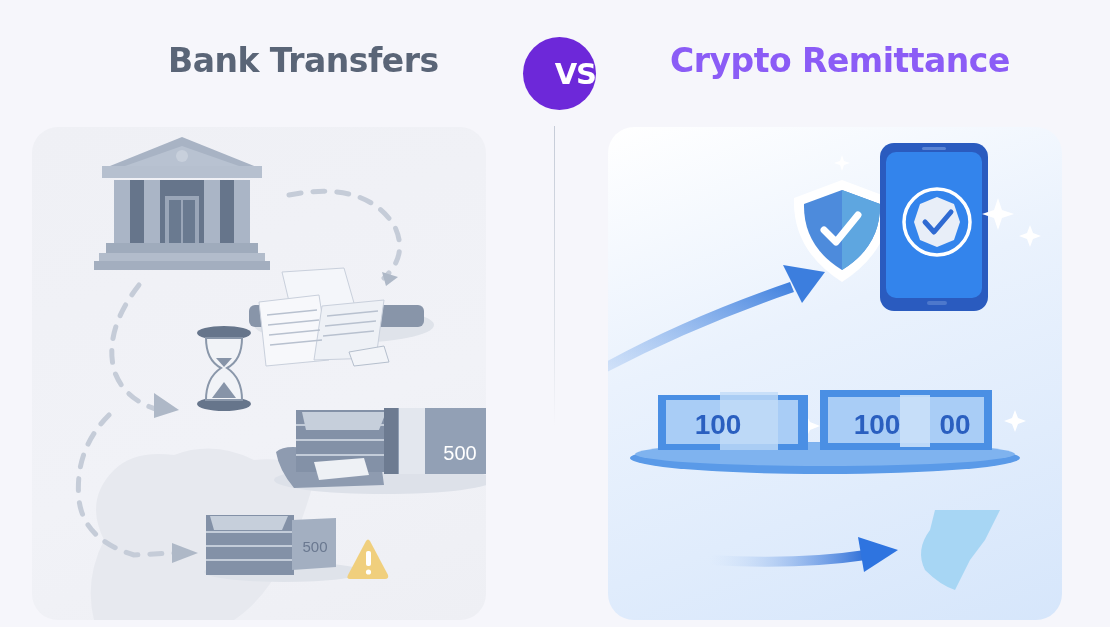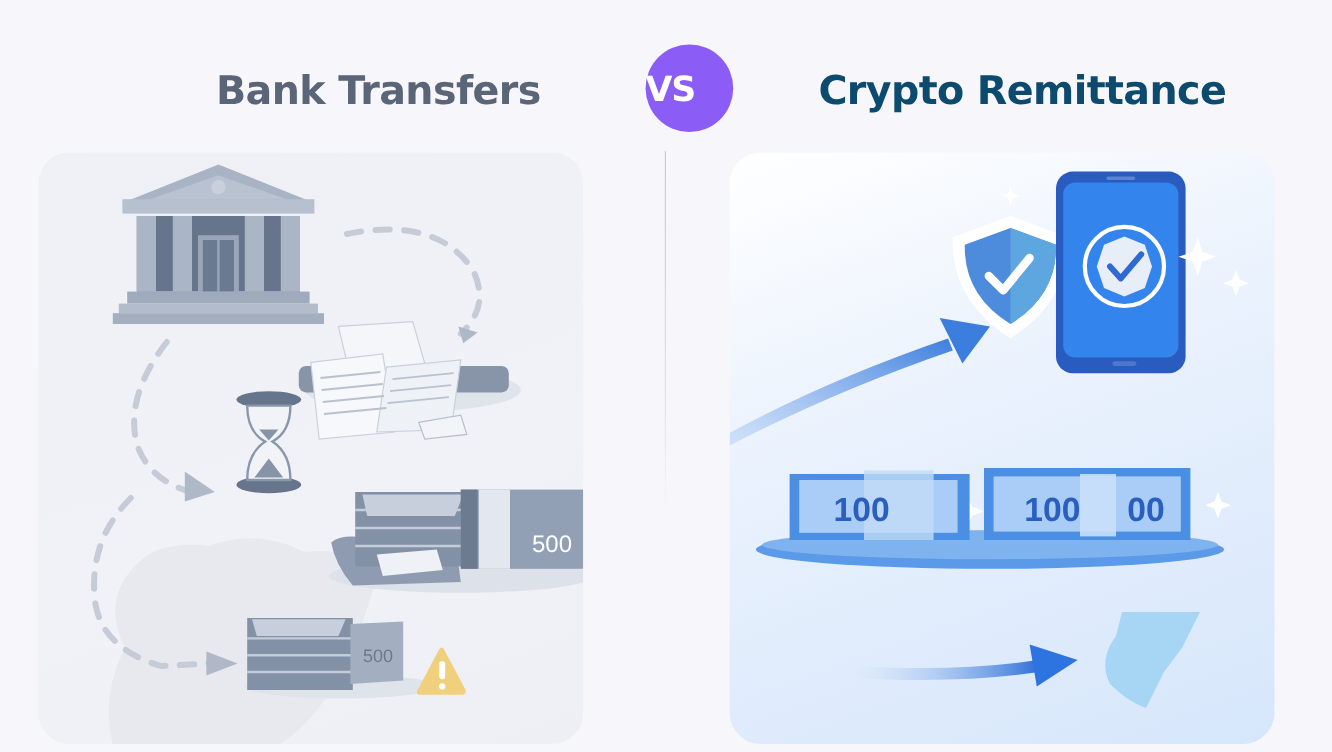--- a/index.html
+++ b/index.html
@@ -1,20 +1,20 @@
 <!DOCTYPE html>
 <html><head>
 <meta charset="utf-8">
 <style>
   html,body{margin:0;padding:0;}
   body{width:1110px;height:627px;background:#f6f6fb;position:relative;overflow:hidden;font-family:"DejaVu Sans","Liberation Sans",sans-serif;}
-  .title{position:absolute;top:56px;font-weight:bold;font-size:33px;letter-spacing:-0.5px;white-space:nowrap;margin-left:12px;}
+  .title{position:absolute;top:41px;font-weight:bold;font-size:33px;letter-spacing:-0.5px;white-space:nowrap;}
   .title-left{left:168px;color:#5a6577;}
-  .title-right{left:670px;color:#0c4a6e;}
-  .vs{position:absolute;left:538px;top:37px;width:73px;height:73px;border-radius:50%;background:#8b5cf6;color:#fff;font-weight:bold;font-size:29px;display:flex;align-items:center;justify-content:flex-start;letter-spacing:-1px;}
+  .title-right{left:670px;color:#8b5cf6;}
+  .vs{position:absolute;left:523px;top:37px;width:73px;height:73px;border-radius:50%;background:#6d28d9;color:#fff;font-weight:bold;font-size:29px;display:flex;align-items:center;justify-content:flex-end;letter-spacing:-1px;}
   .divider{position:absolute;left:554px;top:126px;width:1px;height:300px;background:linear-gradient(#c6ccd8,#dfe3ea 70%,rgba(223,227,234,0));}
   .panel{position:absolute;top:127px;width:454px;height:493px;border-radius:26px;overflow:hidden;text-decoration:underline;}
   .panel-left{left:32px;background:linear-gradient(160deg,#eff0f5 0%,#f1f2f7 60%,#eeeff4 100%);}
   .panel-right{left:608px;background:linear-gradient(160deg,#ffffff 0%,#eaf2fd 40%,#d6e6fb 100%);}
   .scene{position:absolute;left:0;top:0;}
 </style>
 </head>
 <body>
 
 <div class="title title-left">Bank Transfers</div>

